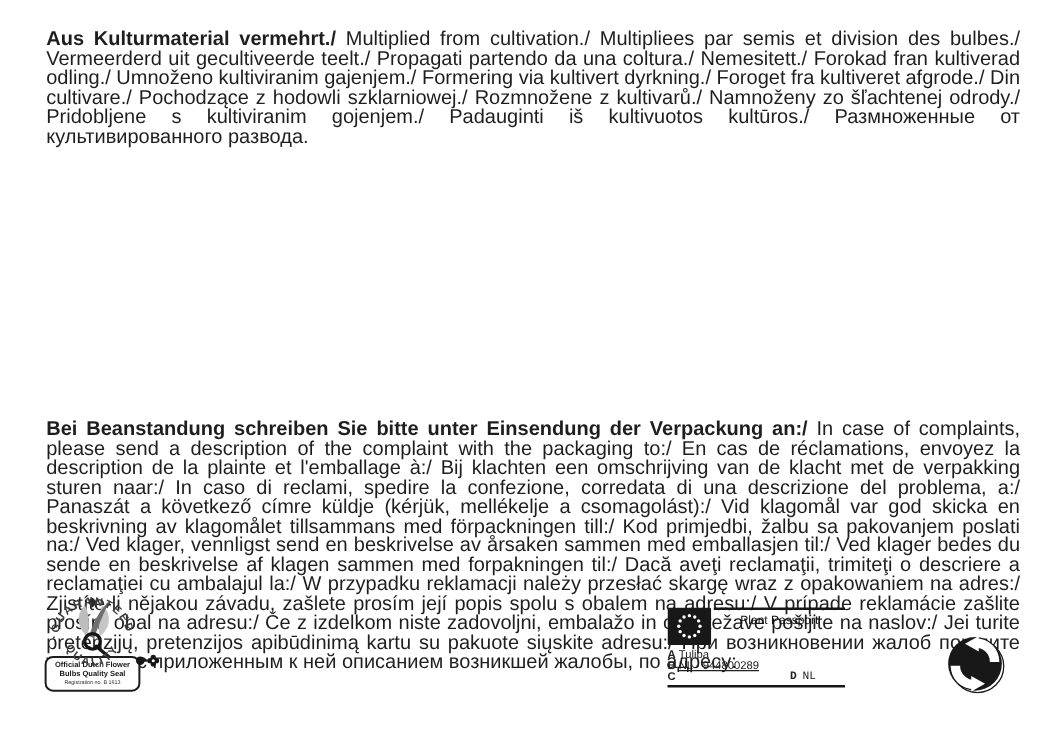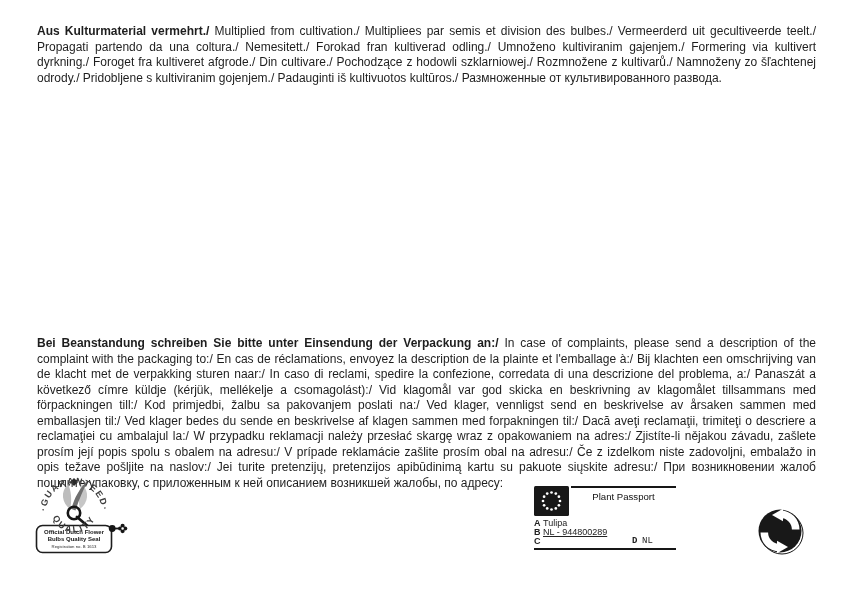--- a/index.html
+++ b/index.html
@@ -3,21 +3,21 @@
 <meta charset="utf-8">
 <style>
   html,body{margin:0;padding:0;}
   body{
     width:849px;height:591px;position:relative;overflow:hidden;
     background:#ffffff;color:#1e1e1e;
     font-family:"Liberation Sans", sans-serif;
   }
   .para{
     position:absolute;left:37px;width:779px;
-    font-size:12px;line-height:15.5px;
+    font-size:16px;line-height:15.5px;
     text-align:justify;color:#1e1e1e;
     letter-spacing:0px;
   }
   .para b{font-weight:bold;}
   #propagation-paragraph{top:24px;}
   #complaints-paragraph{top:336px;}
 
   .footer-item{position:absolute;}
 
   

